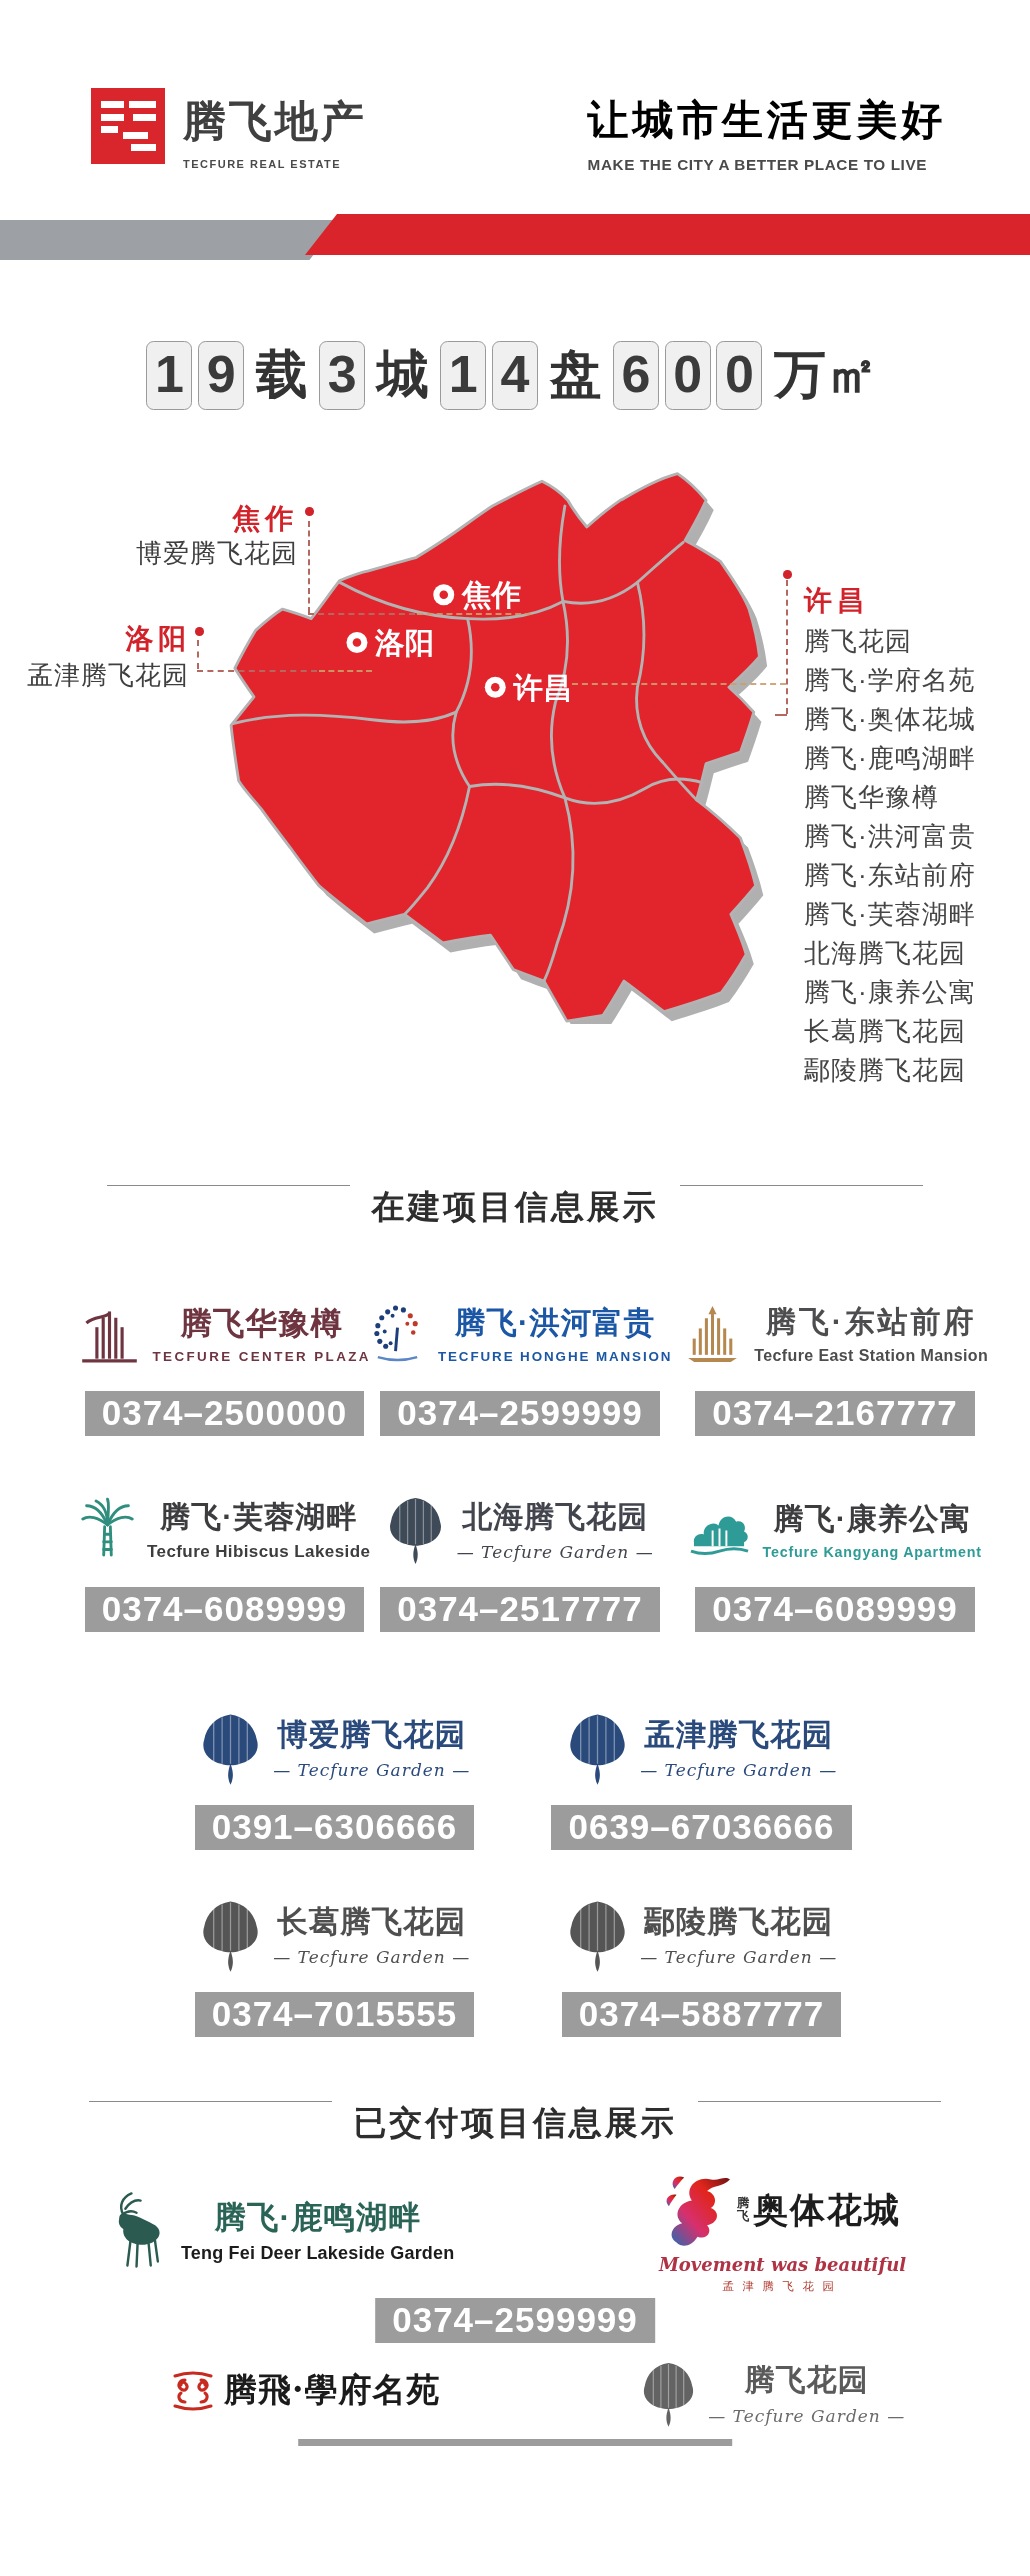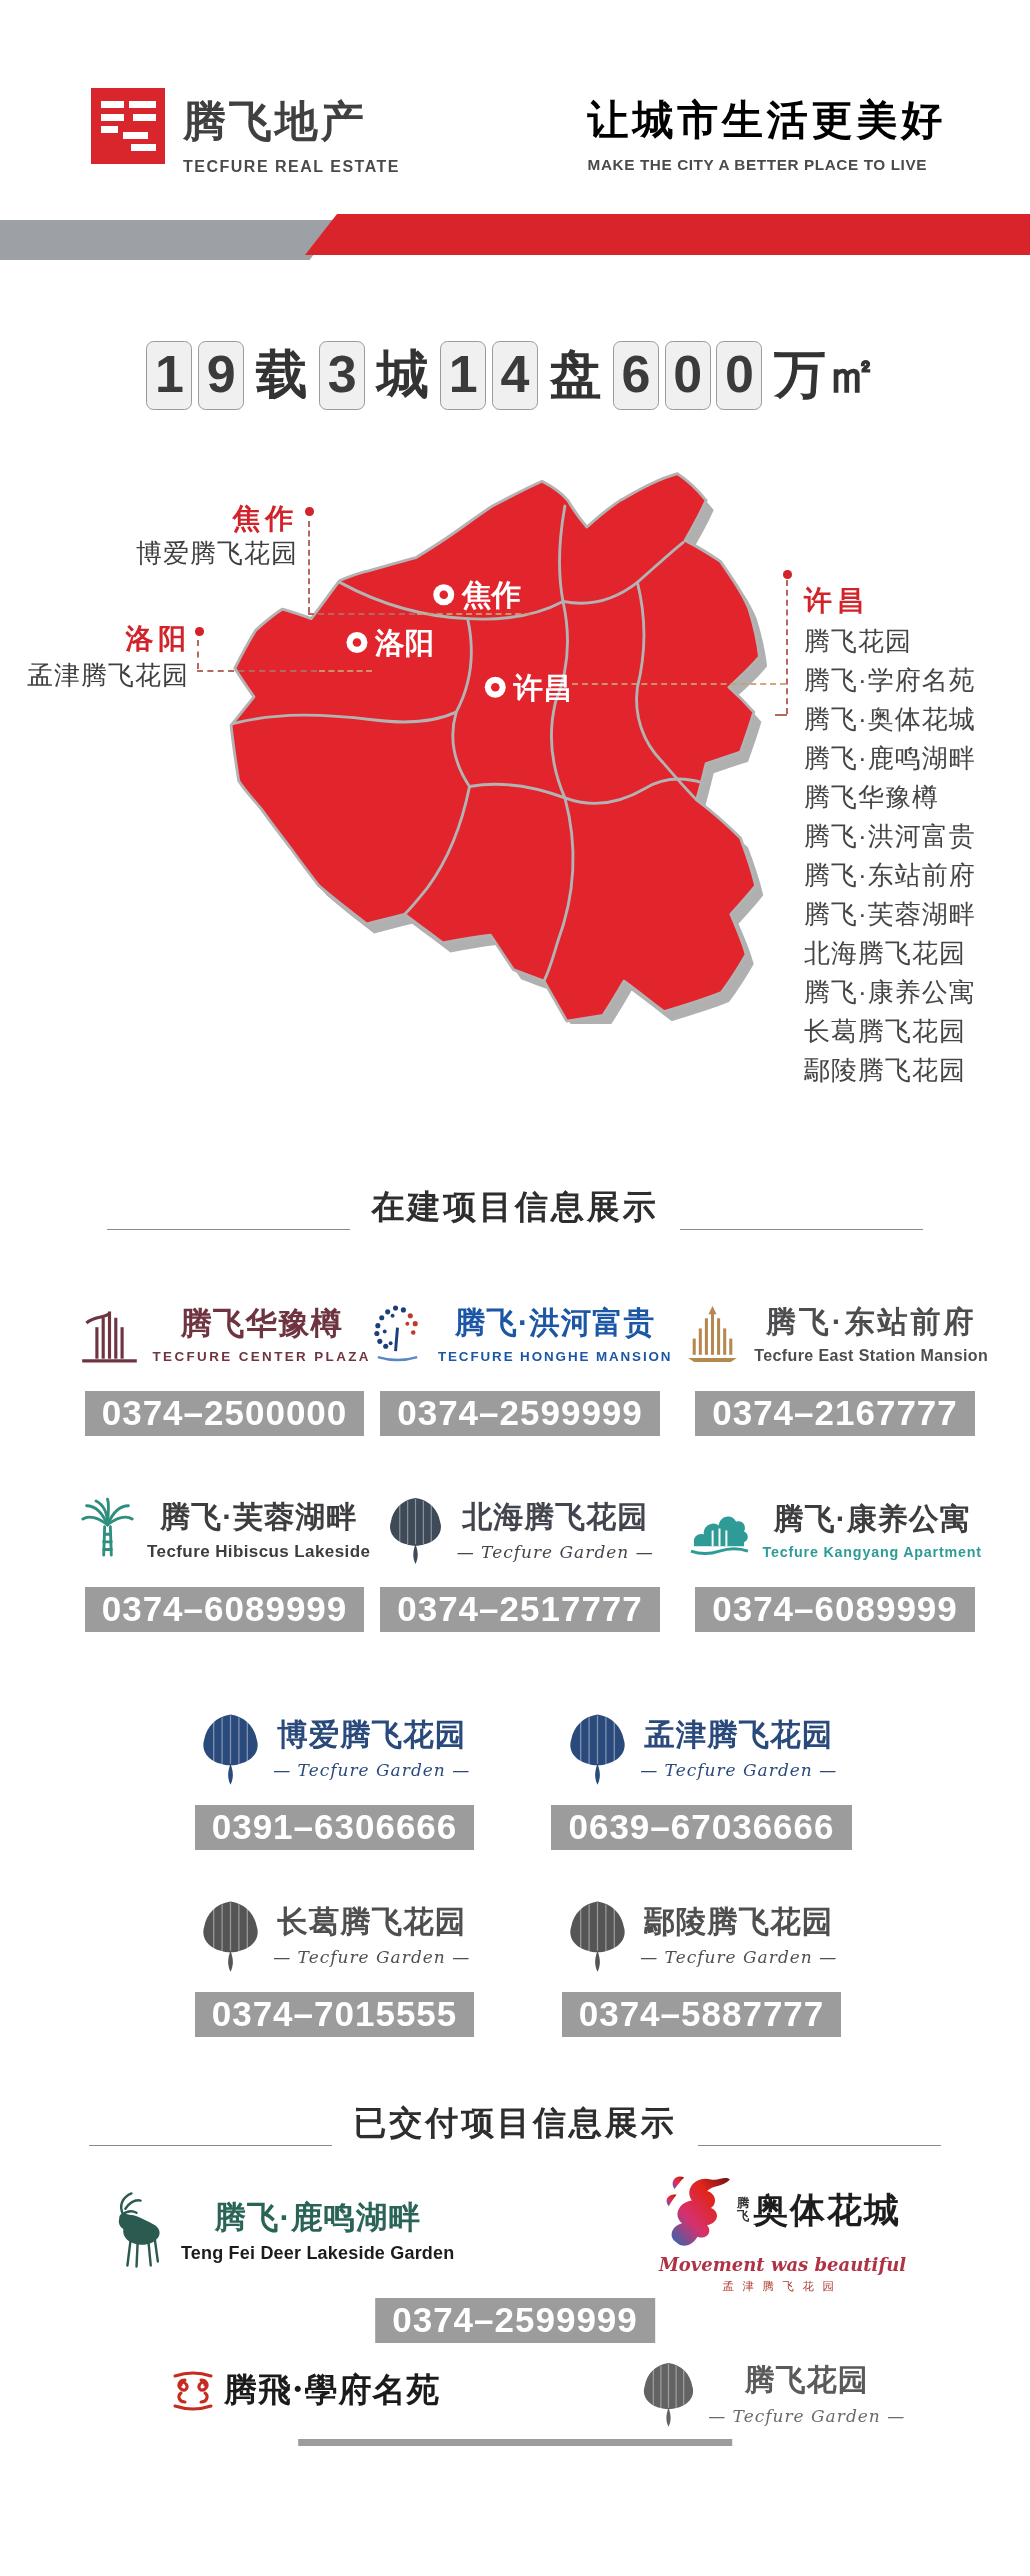--- a/index.html
+++ b/index.html
@@ -4,21 +4,21 @@
 <style>
   html,body{margin:0;padding:0;background:#fff;}
   .page{position:relative;width:1030px;height:2446px;background:#ffffff;overflow:hidden;
         font-family:"Liberation Sans", sans-serif;color:#3c3c3c;}
 
   
   .logo-box{position:absolute;left:91px;top:88px;width:74px;height:76px;background:#d9252c;}
   .logo-box .bar{position:absolute;background:#fff;height:6.7px;}
   .brand{position:absolute;left:183px;top:93px;}
   .brand-cn{font-size:43px;font-weight:bold;color:#404040;letter-spacing:2.9px;}
-  .brand-en{font-size:16px;font-weight:bold;color:#4a4a4a;letter-spacing:1.5px;margin-top:6.7px;}
+  .brand-en{font-size:11px;font-weight:bold;color:#4a4a4a;letter-spacing:1.5px;margin-top:6.7px;}
   .slogan{position:absolute;right:84px;top:93px;text-align:left;}
   .slogan-cn{font-size:41px;font-weight:bold;color:#000000;letter-spacing:3.8px;}
   .slogan-en{font-size:15.3px;font-weight:bold;color:#4a4a4a;letter-spacing:0.6px;margin-top:7.6px;}
   .stripe-gray{position:absolute;left:0;top:220px;width:340px;height:40px;background:#9da0a4;
       clip-path:polygon(0 0,100% 0,calc(100% - 30.5px) 100%,0 100%);}
   .stripe-red{position:absolute;left:305px;top:214px;right:0;height:41px;background:#d9242c;
       clip-path:polygon(32px 0,100% 0,100% 100%,0 100%);}
 
   
   .stats{position:absolute;left:0;top:340px;width:1030px;display:flex;justify-content:center;
@@ -34,21 +34,21 @@
   .co-proj{position:absolute;font-size:26px;color:#3f3f3f;letter-spacing:1px;}
   .r{text-align:right;}
   .dot{position:absolute;width:8.6px;height:8.6px;border-radius:50%;background:#d2232a;}
   .vdash{position:absolute;border-left:2.9px dashed #b5685f;width:0;}
   .hdash{position:absolute;border-top:2.9px dashed #b5685f;height:0;}
   .tandash{position:absolute;border-top:2.9px dashed #caa06a;height:0;opacity:.9;}
   .xc-list{position:absolute;left:804px;top:622px;}
   .xc-list div{font-size:26px;color:#454545;height:39px;line-height:39px;letter-spacing:1px;}
 
   
-  .sec-title{position:absolute;left:0;width:1030px;display:flex;align-items:flex-end;
+  .sec-title{position:absolute;left:0;width:1030px;display:flex;align-items:flex-start;
              justify-content:center;}
   .sec-title .line{width:243px;height:0;border-top:1.9px solid #8a8a8a;}
   .sec-title .txt{font-size:33px;font-weight:bold;color:#2e2e2e;letter-spacing:2.9px;margin:0 21px;}
 
   
   .card{position:absolute;display:flex;flex-direction:column;align-items:center;}
   .logo-row{display:flex;align-items:center;justify-content:center;height:95px;}
   .names{margin-left:11.4px;text-align:center;}
   .p-cn{font-size:29px;font-weight:bold;letter-spacing:1px;white-space:nowrap;}
   .p-sub{font-size:13.4px;font-weight:bold;letter-spacing:1px;margin-top:4.8px;white-space:nowrap;}

